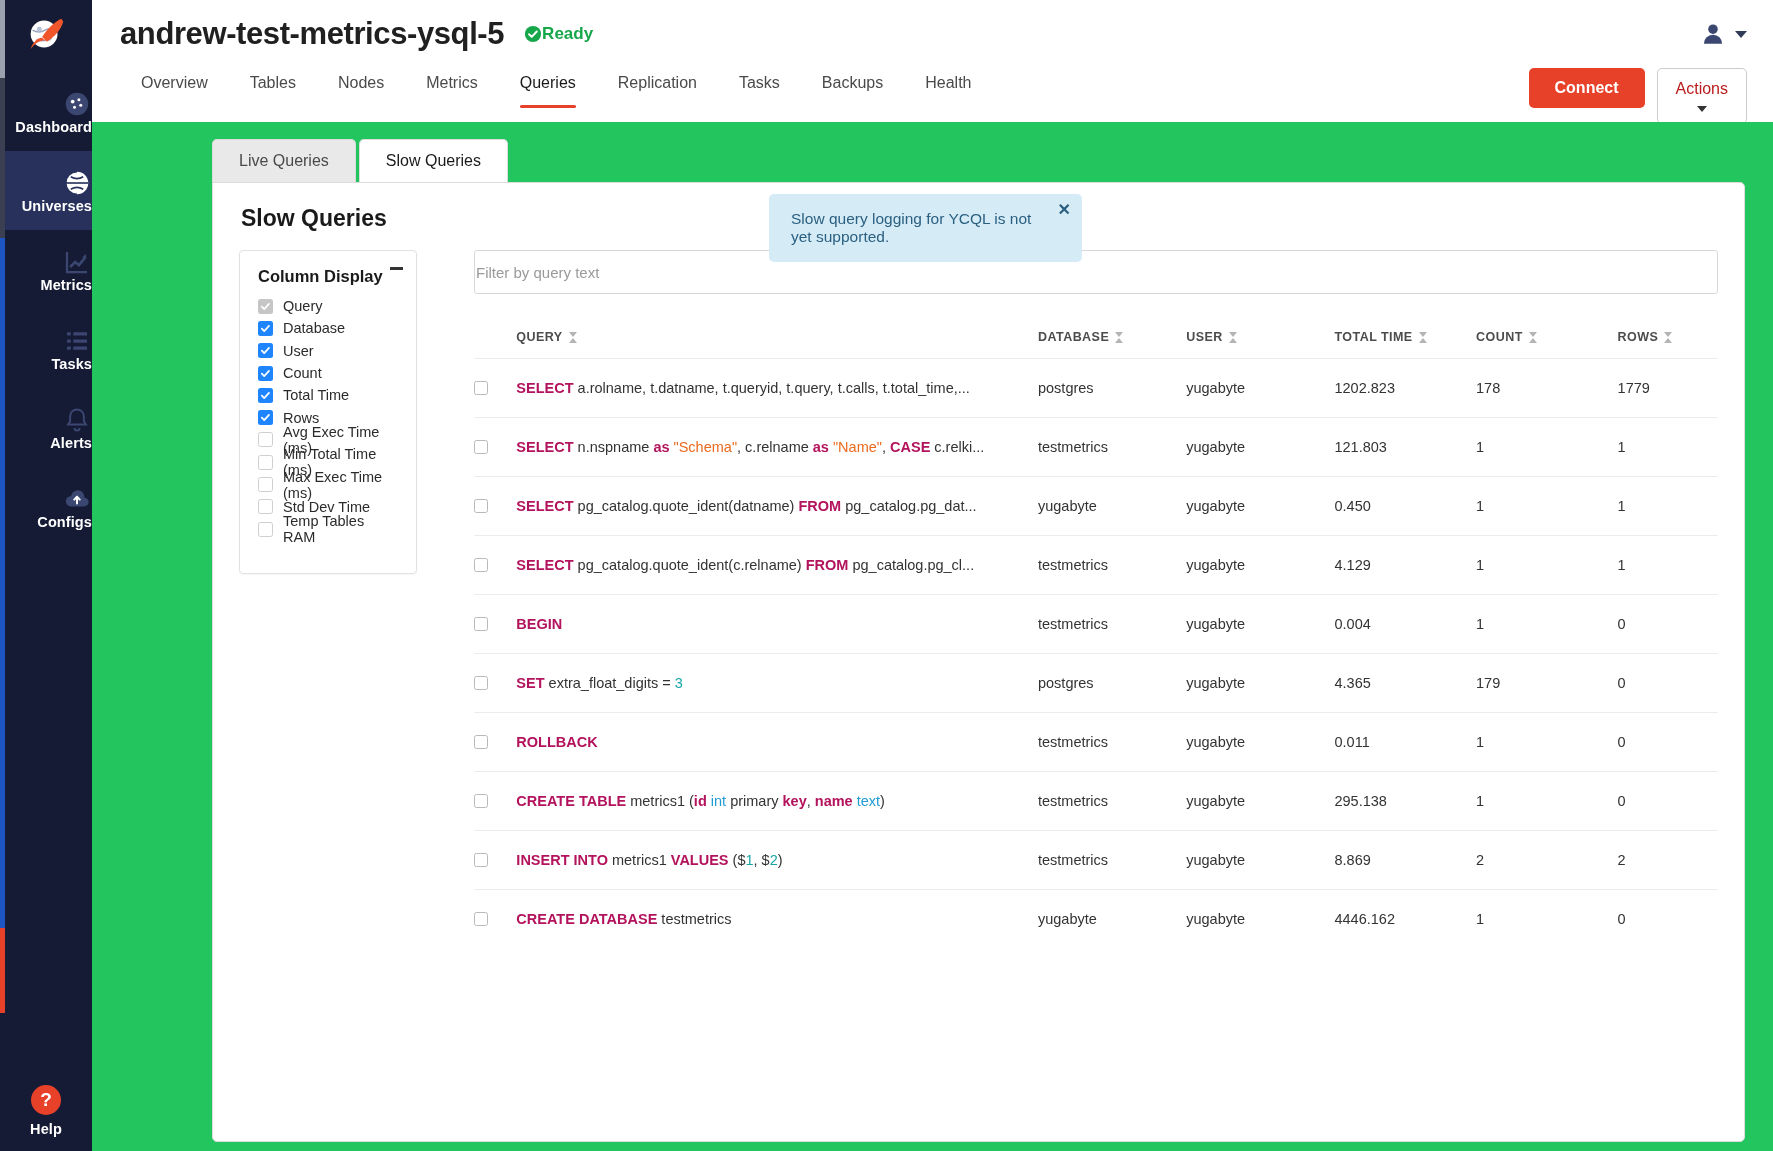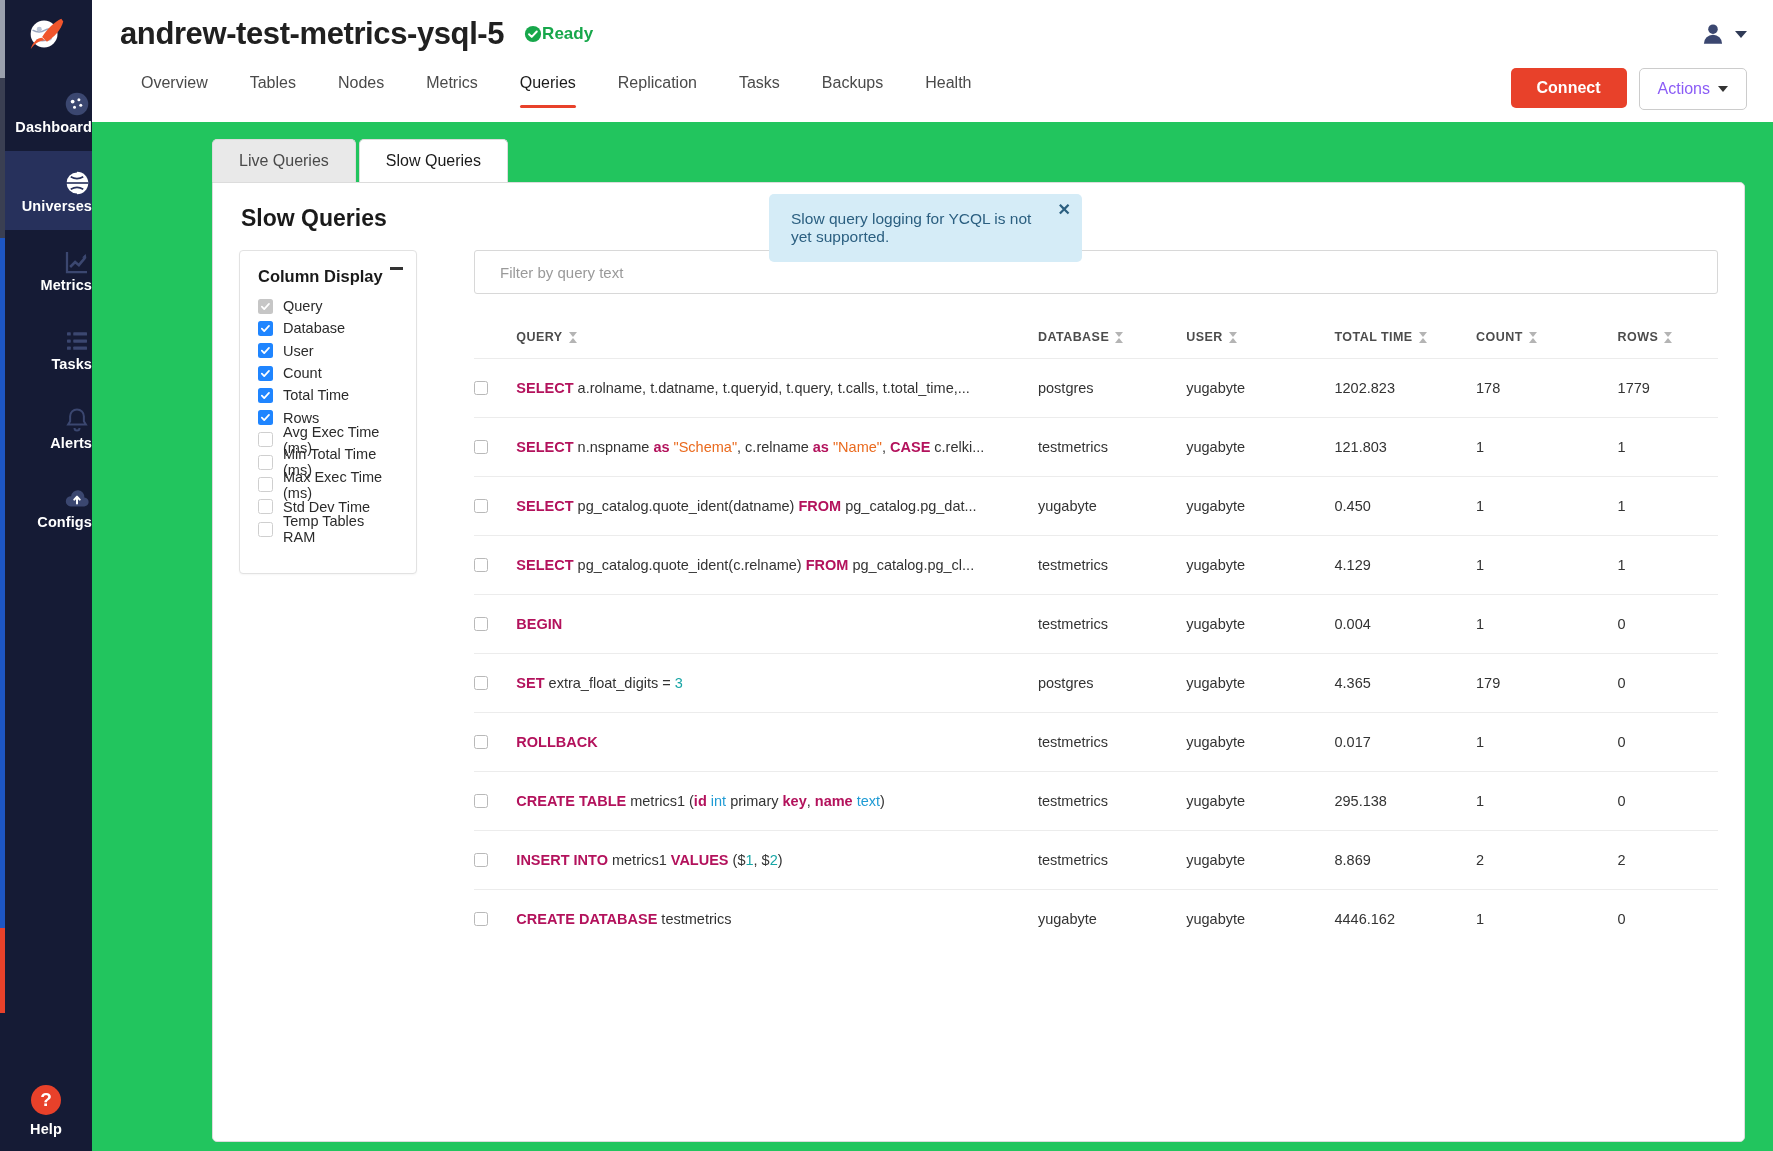--- a/index.html
+++ b/index.html
@@ -80,23 +80,23 @@
     content: ""; position: absolute; left: 21px; right: 21px; bottom: 0;
     height: 3.5px; background: #e8412a; border-radius: 2px;
   }
   .navrow-right { margin-left: auto; display: flex; gap: 12px; padding-right: 26px; align-items: flex-start; }
   .btn-connect {
     background: #e8412a; color: #fff; border: none; border-radius: 5px;
     font-size: 16px; font-weight: bold; padding: 11px 26px; cursor: pointer;
     font-family: inherit;
   }
   .btn-actions {
-    background: #fff; color: #8b5cf6; border: 1px solid #ccc; border-radius: 5px;
+    background: #fff; color: #b91c1c; border: 1px solid #ccc; border-radius: 5px;
     font-size: 16px; padding: 11px 18px; cursor: pointer;
-    display: flex; align-items: center; gap: 8px; font-family: inherit;
+    display: flex; align-items: center; gap: 8px; font-family: inherit; flex-direction: column;
   }
   .btn-caret { width: 0; height: 0; border-left: 5px solid transparent; border-right: 5px solid transparent; border-top: 6px solid #333; }
 
   .page-bg { flex: 1; background: #22c55e; padding: 17px 0 0 0; position: relative; overflow: hidden; }
 
   .subtabs { display: flex; padding-left: 120px; position: relative; z-index: 3; }
   .subtab {
     padding: 12px 26px; font-size: 16px; cursor: pointer;
     border: 1px solid #dcdcdc; border-bottom: none;
     border-radius: 5px 5px 0 0; background: #e9e9e9; color: #4a4a4a;
@@ -148,21 +148,21 @@
   .cbx.on { background: #1f85ff; }
   .cbx.dis { background: #c6c6c6; }
   .cbx.off { background: #fff; border: 1.5px solid #cfcfcf; }
   .cbx svg { width: 11px; height: 11px; }
   .cd-label { font-size: 14.5px; color: #2b2b2b; }
 
   
   .tablewrap { flex: 1; margin-left: 57px; }
   .filter-input {
     width: 100%; height: 44px; border: 1px solid #d8d8d8; border-radius: 3px;
-    font-size: 15px; padding: 0 25px; color: #333; font-family: inherit;
+    font-size: 15px; padding: 0 1px; color: #333; font-family: inherit;
     outline: none; background: #fff;
   }
   .filter-input::placeholder { color: #9a9a9a; }
 
   table.qt { width: 100%; border-collapse: collapse; margin-top: 28px; }
   table.qt th {
     text-align: left; font-size: 12.5px; font-weight: bold; color: #4c4c4c;
     letter-spacing: .45px; padding: 8px 0 14px 0; border-bottom: 1px solid #ececec;
     white-space: nowrap;
   }
@@ -571,21 +571,21 @@
                     <td class="col-count">179</td>
                     <td class="col-rows">0</td>
                   </tr>
                   <tr>
                     <td class="col-chk">
                       <span class="rowchk"></span>
                     </td>
                     <td class="col-query"><span class="qtext"><span class="kw">ROLLBACK</span></span></td>
                     <td class="col-db">testmetrics</td>
                     <td class="col-user">yugabyte</td>
-                    <td class="col-time">0.017</td>
+                    <td class="col-time">0.011</td>
                     <td class="col-count">1</td>
                     <td class="col-rows">0</td>
                   </tr>
                   <tr>
                     <td class="col-chk">
                       <span class="rowchk"></span>
                     </td>
                     <td class="col-query"><span class="qtext"><span class="kw">CREATE TABLE</span><span class="pl"> metrics1 (</span><span class="kw">id</span><span class="pl"> </span><span class="typ">int</span><span class="pl"> primary </span><span class="kw">key</span><span class="pl">, </span><span class="kw">name</span><span class="pl"> </span><span class="typ">text</span><span class="pl">)</span></span></td>
                     <td class="col-db">testmetrics</td>
                     <td class="col-user">yugabyte</td>

